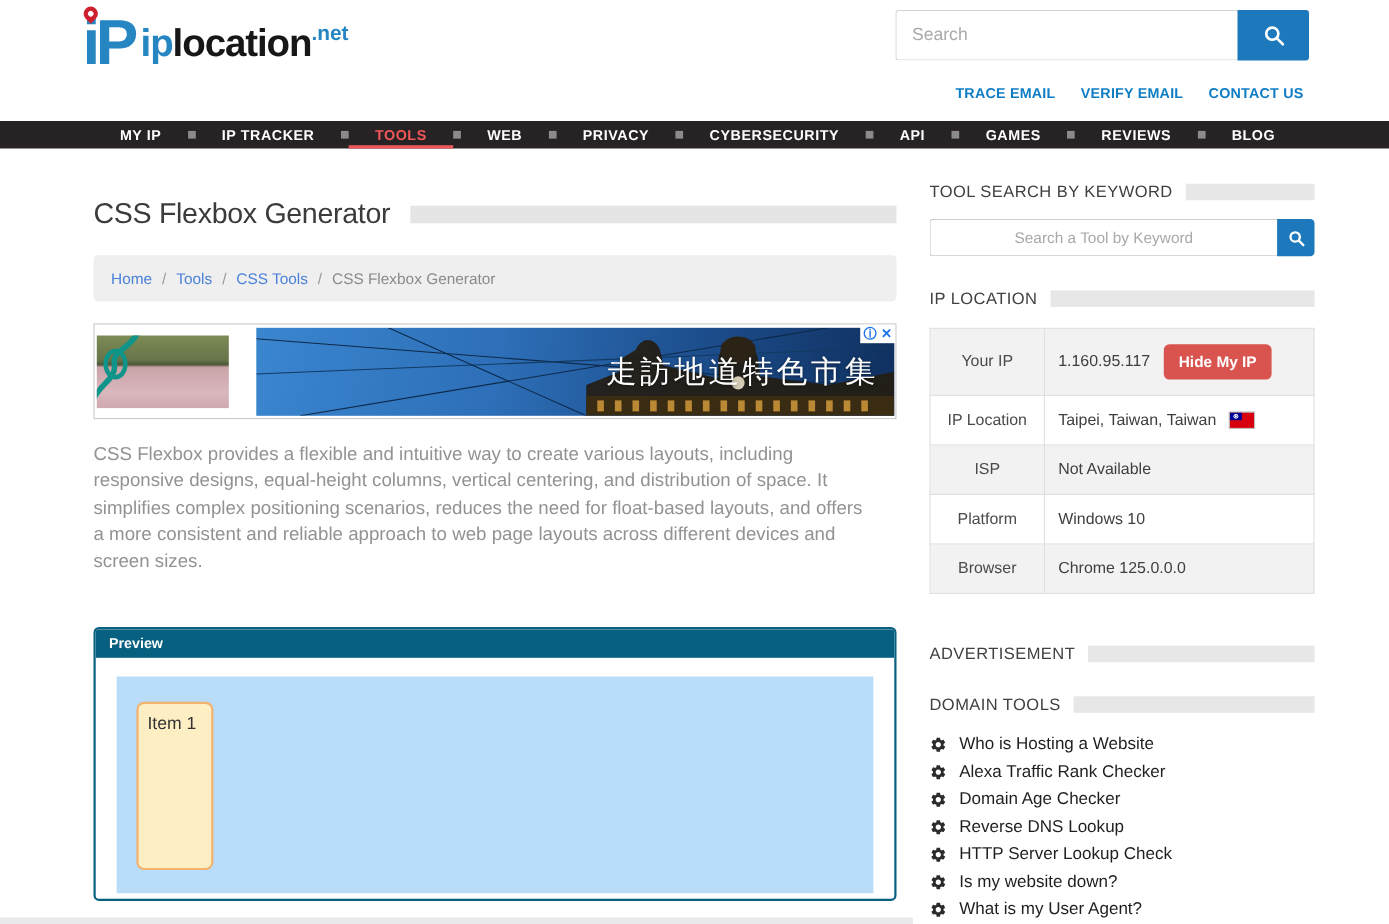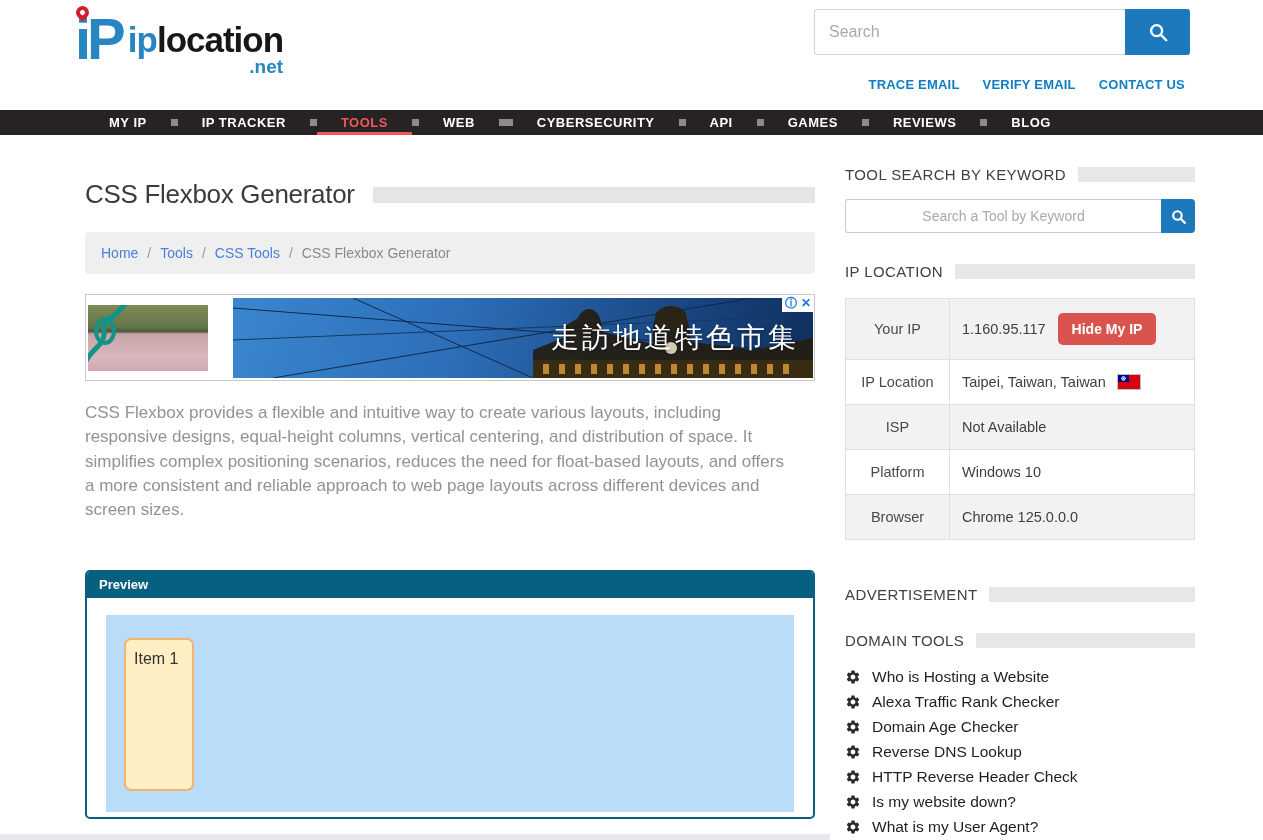--- a/index.html
+++ b/index.html
@@ -6,21 +6,21 @@
   html,body { background:#fff; }
   body { font-family:"Liberation Sans", sans-serif; width:1263px; height:840px; overflow:hidden; }
   .page { position:relative; width:1263px; height:840px; background:#fff; overflow:hidden; }
 
   
   .header { position:relative; height:110px; background:#fff; }
   .logo { position:absolute; left:75px; top:8px; display:flex; align-items:flex-start; text-decoration:none; cursor:pointer; }
   .logo-mark { position:relative; font-size:58px; font-weight:800; color:#2586c2; line-height:62px; letter-spacing:-4px; font-style:normal; }
   .logo-pin { position:absolute; left:1px; top:-2px; width:13px; height:13px; background:#cf2030; border-radius:50% 50% 50% 0; transform:rotate(-45deg); }
   .logo-pin::after { content:''; position:absolute; left:4px; top:4px; width:5px; height:5px; border-radius:50%; background:#fff; }
-  .logo-words { display:flex; flex-direction:column; margin-left:6px; margin-top:14px;justify-content:flex-end; }
+  .logo-words { display:flex; flex-direction:row; margin-left:6px; margin-top:14px;justify-content:flex-end; }
   .logo-line1 { font-size:35px; font-weight:700; letter-spacing:-1px; line-height:36px; }
   .logo-blue { color:#2586c2; }
   .logo-dark { color:#171717; }
   .logo-net { font-size:19px; font-weight:700; color:#2586c2; text-align:right; line-height:18px; }
 
   .search-box { position:absolute; top:9px; right:73px; display:flex; width:376px; height:46px; }
   .search-input { flex:1; border:1px solid #d4d4d4; border-right:none; border-radius:3px 0 0 3px; padding:0 14px; font-size:16px; color:#555; outline:none; font-family:"Liberation Sans",sans-serif; }
   .search-input::placeholder { color:#a9a9a9; }
   .search-btn { width:65px; border:none; background:#1d79bb; border-radius:0 3px 3px 0; cursor:pointer; display:flex; align-items:center; justify-content:center; }
   .header-links { position:absolute; top:77px; right:78px; display:flex; gap:23px; }
@@ -132,20 +132,21 @@
 
   <nav class="nav">
       <a class="nav-item">MY IP</a>
       <span class="nav-sep"></span>
       <a class="nav-item">IP TRACKER</a>
       <span class="nav-sep"></span>
       <a class="nav-item active">TOOLS</a>
       <span class="nav-sep"></span>
       <a class="nav-item">WEB</a>
       <span class="nav-sep"></span>
+      <a class="nav-item">PRIVACY</a>
       <span class="nav-sep"></span>
       <a class="nav-item">CYBERSECURITY</a>
       <span class="nav-sep"></span>
       <a class="nav-item">API</a>
       <span class="nav-sep"></span>
       <a class="nav-item">GAMES</a>
       <span class="nav-sep"></span>
       <a class="nav-item">REVIEWS</a>
       <span class="nav-sep"></span>
       <a class="nav-item">BLOG</a>
@@ -328,21 +329,21 @@
           <li>
             <svg id="tpl-gear" class="gear" width="16" height="16" viewBox="0 0 24 24" fill="#2b2b2b">
               <path d="M19.14,12.94c0.04-0.3,0.06-0.61,0.06-0.94c0-0.32-0.02-0.64-0.07-0.94l2.03-1.58c0.18-0.14,0.23-0.41,0.12-0.61l-1.92-3.32c-0.12-0.22-0.37-0.29-0.59-0.22l-2.39,0.96c-0.5-0.38-1.03-0.7-1.62-0.94L14.4,2.81c-0.04-0.24-0.24-0.41-0.48-0.41h-3.84c-0.24,0-0.43,0.17-0.47,0.41L9.25,5.35C8.66,5.59,8.12,5.92,7.63,6.29L5.24,5.33c-0.22-0.08-0.47,0-0.59,0.22L2.74,8.87C2.62,9.08,2.66,9.34,2.86,9.48l2.03,1.58C4.84,11.36,4.8,11.69,4.8,12s0.02,0.64,0.07,0.94l-2.03,1.58c-0.18,0.14-0.23,0.41-0.12,0.61l1.92,3.32c0.12,0.22,0.37,0.29,0.59,0.22l2.39-0.96c0.5,0.38,1.03,0.7,1.62,0.94l0.36,2.54c0.05,0.24,0.24,0.41,0.48,0.41h3.84c0.24,0,0.44-0.17,0.47-0.41l0.36-2.54c0.59-0.24,1.13-0.56,1.62-0.94l2.39,0.96c0.22,0.08,0.47,0,0.59-0.22l1.92-3.32c0.12-0.22,0.07-0.47-0.12-0.61L19.14,12.94z M12,15.6c-1.98,0-3.6-1.62-3.6-3.6s1.62-3.6,3.6-3.6s3.6,1.62,3.6,3.6S13.98,15.6,12,15.6z"></path>
             </svg>
             <a>Reverse DNS Lookup</a>
           </li>
           <li>
             <svg id="tpl-gear" class="gear" width="16" height="16" viewBox="0 0 24 24" fill="#2b2b2b">
               <path d="M19.14,12.94c0.04-0.3,0.06-0.61,0.06-0.94c0-0.32-0.02-0.64-0.07-0.94l2.03-1.58c0.18-0.14,0.23-0.41,0.12-0.61l-1.92-3.32c-0.12-0.22-0.37-0.29-0.59-0.22l-2.39,0.96c-0.5-0.38-1.03-0.7-1.62-0.94L14.4,2.81c-0.04-0.24-0.24-0.41-0.48-0.41h-3.84c-0.24,0-0.43,0.17-0.47,0.41L9.25,5.35C8.66,5.59,8.12,5.92,7.63,6.29L5.24,5.33c-0.22-0.08-0.47,0-0.59,0.22L2.74,8.87C2.62,9.08,2.66,9.34,2.86,9.48l2.03,1.58C4.84,11.36,4.8,11.69,4.8,12s0.02,0.64,0.07,0.94l-2.03,1.58c-0.18,0.14-0.23,0.41-0.12,0.61l1.92,3.32c0.12,0.22,0.37,0.29,0.59,0.22l2.39-0.96c0.5,0.38,1.03,0.7,1.62,0.94l0.36,2.54c0.05,0.24,0.24,0.41,0.48,0.41h3.84c0.24,0,0.44-0.17,0.47-0.41l0.36-2.54c0.59-0.24,1.13-0.56,1.62-0.94l2.39,0.96c0.22,0.08,0.47,0,0.59-0.22l1.92-3.32c0.12-0.22,0.07-0.47-0.12-0.61L19.14,12.94z M12,15.6c-1.98,0-3.6-1.62-3.6-3.6s1.62-3.6,3.6-3.6s3.6,1.62,3.6,3.6S13.98,15.6,12,15.6z"></path>
             </svg>
-            <a>HTTP Reverse Header Check</a>
+            <a>HTTP Server Lookup Check</a>
           </li>
           <li>
             <svg id="tpl-gear" class="gear" width="16" height="16" viewBox="0 0 24 24" fill="#2b2b2b">
               <path d="M19.14,12.94c0.04-0.3,0.06-0.61,0.06-0.94c0-0.32-0.02-0.64-0.07-0.94l2.03-1.58c0.18-0.14,0.23-0.41,0.12-0.61l-1.92-3.32c-0.12-0.22-0.37-0.29-0.59-0.22l-2.39,0.96c-0.5-0.38-1.03-0.7-1.62-0.94L14.4,2.81c-0.04-0.24-0.24-0.41-0.48-0.41h-3.84c-0.24,0-0.43,0.17-0.47,0.41L9.25,5.35C8.66,5.59,8.12,5.92,7.63,6.29L5.24,5.33c-0.22-0.08-0.47,0-0.59,0.22L2.74,8.87C2.62,9.08,2.66,9.34,2.86,9.48l2.03,1.58C4.84,11.36,4.8,11.69,4.8,12s0.02,0.64,0.07,0.94l-2.03,1.58c-0.18,0.14-0.23,0.41-0.12,0.61l1.92,3.32c0.12,0.22,0.37,0.29,0.59,0.22l2.39-0.96c0.5,0.38,1.03,0.7,1.62,0.94l0.36,2.54c0.05,0.24,0.24,0.41,0.48,0.41h3.84c0.24,0,0.44-0.17,0.47-0.41l0.36-2.54c0.59-0.24,1.13-0.56,1.62-0.94l2.39,0.96c0.22,0.08,0.47,0,0.59-0.22l1.92-3.32c0.12-0.22,0.07-0.47-0.12-0.61L19.14,12.94z M12,15.6c-1.98,0-3.6-1.62-3.6-3.6s1.62-3.6,3.6-3.6s3.6,1.62,3.6,3.6S13.98,15.6,12,15.6z"></path>
             </svg>
             <a>Is my website down?</a>
           </li>
           <li>
             <svg id="tpl-gear" class="gear" width="16" height="16" viewBox="0 0 24 24" fill="#2b2b2b">
               <path d="M19.14,12.94c0.04-0.3,0.06-0.61,0.06-0.94c0-0.32-0.02-0.64-0.07-0.94l2.03-1.58c0.18-0.14,0.23-0.41,0.12-0.61l-1.92-3.32c-0.12-0.22-0.37-0.29-0.59-0.22l-2.39,0.96c-0.5-0.38-1.03-0.7-1.62-0.94L14.4,2.81c-0.04-0.24-0.24-0.41-0.48-0.41h-3.84c-0.24,0-0.43,0.17-0.47,0.41L9.25,5.35C8.66,5.59,8.12,5.92,7.63,6.29L5.24,5.33c-0.22-0.08-0.47,0-0.59,0.22L2.74,8.87C2.62,9.08,2.66,9.34,2.86,9.48l2.03,1.58C4.84,11.36,4.8,11.69,4.8,12s0.02,0.64,0.07,0.94l-2.03,1.58c-0.18,0.14-0.23,0.41-0.12,0.61l1.92,3.32c0.12,0.22,0.37,0.29,0.59,0.22l2.39-0.96c0.5,0.38,1.03,0.7,1.62,0.94l0.36,2.54c0.05,0.24,0.24,0.41,0.48,0.41h3.84c0.24,0,0.44-0.17,0.47-0.41l0.36-2.54c0.59-0.24,1.13-0.56,1.62-0.94l2.39,0.96c0.22,0.08,0.47,0,0.59-0.22l1.92-3.32c0.12-0.22,0.07-0.47-0.12-0.61L19.14,12.94z M12,15.6c-1.98,0-3.6-1.62-3.6-3.6s1.62-3.6,3.6-3.6s3.6,1.62,3.6,3.6S13.98,15.6,12,15.6z"></path>

